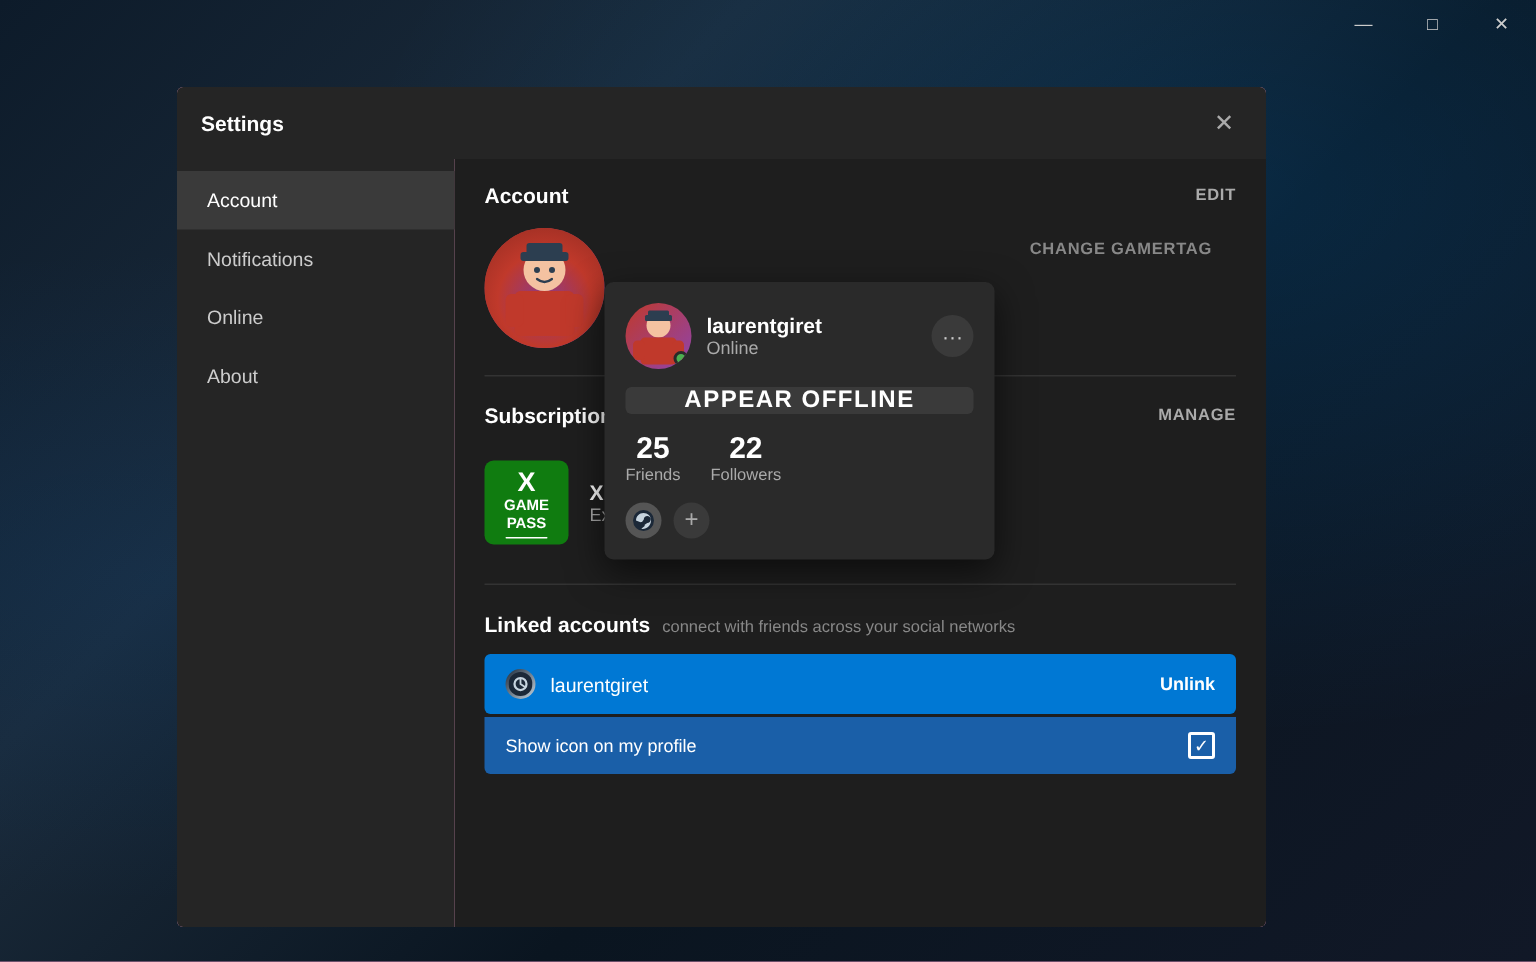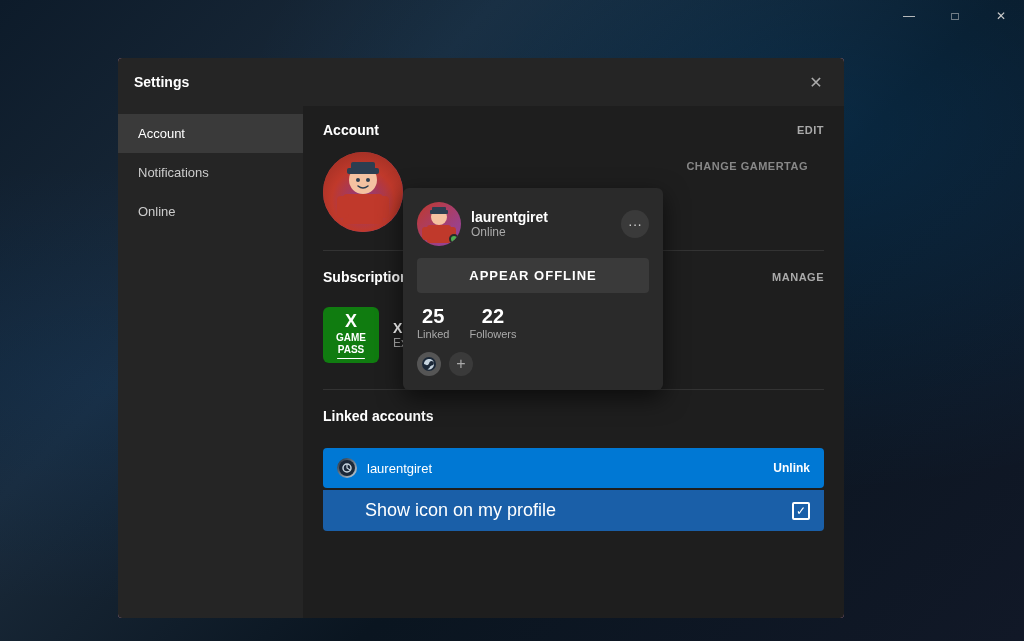--- a/index.html
+++ b/index.html
@@ -240,26 +240,25 @@
       justify-content: center;
       cursor: pointer;
       color: #ccc;
       font-size: 14px;
       flex-shrink: 0;
       border: none;
     }
 
     .appear-offline-btn {
       width: 100%;
-      padding: 10px;
       background: #3a3a3a;
       border: none;
       border-radius: 4px;
       color: #fff;
-      font-size: 13px;
+      font-size: 16px;
       font-weight: 700;
       letter-spacing: 1px;
       cursor: pointer;
       text-transform: uppercase;
       margin-bottom: 12px;
     }
 
     .profile-stats {
       display: flex;
       gap: 20px;
@@ -359,21 +358,21 @@
     .subscription-expires {
       color: #aaa;
       font-size: 12px;
     }
 
     
     .linked-accounts-header {
       display: flex;
       align-items: baseline;
       gap: 8px;
-      margin-bottom: 24px;
+      margin-bottom: 12px;
     }
 
     .linked-accounts-subtitle {
       color: #888;
       font-size: 11px;
     }
 
     .linked-account-row {
       background: #0078d4;
       border-radius: 4px;
@@ -416,22 +415,21 @@
       color: #fff;
       font-size: 12px;
       font-weight: 600;
       cursor: pointer;
       background: transparent;
       border: none;
     }
 
     .show-icon-label {
       color: #fff;
-      font-size: 18px;
-      margin-left: 28px;
+      font-size: 12px;
     }
 
     .checkbox-checked {
       width: 18px;
       height: 18px;
       border: 2px solid #fff;
       border-radius: 2px;
       display: flex;
       align-items: center;
       justify-content: center;
@@ -471,20 +469,23 @@
 
     <div class="sidebar">
       <div class="sidebar-item active">
         <span>Account</span>
       </div>
       <div class="sidebar-item">
         <span>Notifications</span>
       </div>
       <div class="sidebar-item">
         <span>Online</span>
+      </div>
+      <div class="sidebar-item">
+        <span>About</span>
       </div>
     </div>
 
     <div class="content-area">
 
       <div class="section-header">
         <span class="section-title">Account</span>
         <span class="section-action">EDIT</span>
       </div>
 
@@ -529,21 +530,21 @@
               </div>
             </div>
             <button class="profile-more-btn">···</button>
           </div>
 
           <button class="appear-offline-btn">APPEAR OFFLINE</button>
 
           <div class="profile-stats">
             <div class="stat-block">
               <div class="stat-number">25</div>
-              <div class="stat-label">Linked</div>
+              <div class="stat-label">Friends</div>
             </div>
             <div class="stat-block">
               <div class="stat-number">22</div>
               <div class="stat-label">Followers</div>
             </div>
           </div>
 
           <div class="profile-social-icons">
             <div class="social-icon">
               <svg width="14" height="14" viewBox="0 0 14 14">
@@ -574,20 +575,21 @@
         <div class="subscription-info">
           <div class="subscription-name">Xbox Game Pass Ultimate</div>
           <div class="subscription-expires">Expires 3/25/2021</div>
         </div>
       </div>
 
       <div class="section-divider"></div>
 
       <div class="linked-accounts-header">
         <span class="section-title">Linked accounts</span>
+        <span class="linked-accounts-subtitle">connect with friends across your social networks</span>
       </div>
 
       <div class="linked-account-row">
         <div class="linked-account-info">
           <div class="steam-icon">
             <svg width="16" height="16" viewBox="0 0 16 16">
               <circle cx="8" cy="8" r="8" fill="#1b2838"></circle>
               <circle cx="8" cy="8" r="4" fill="none" stroke="#c6d4df" stroke-width="1.5"></circle>
               <path d="M8 4 L8 8 L11 10" stroke="#c6d4df" stroke-width="1.2" fill="none"></path>
             </svg>

